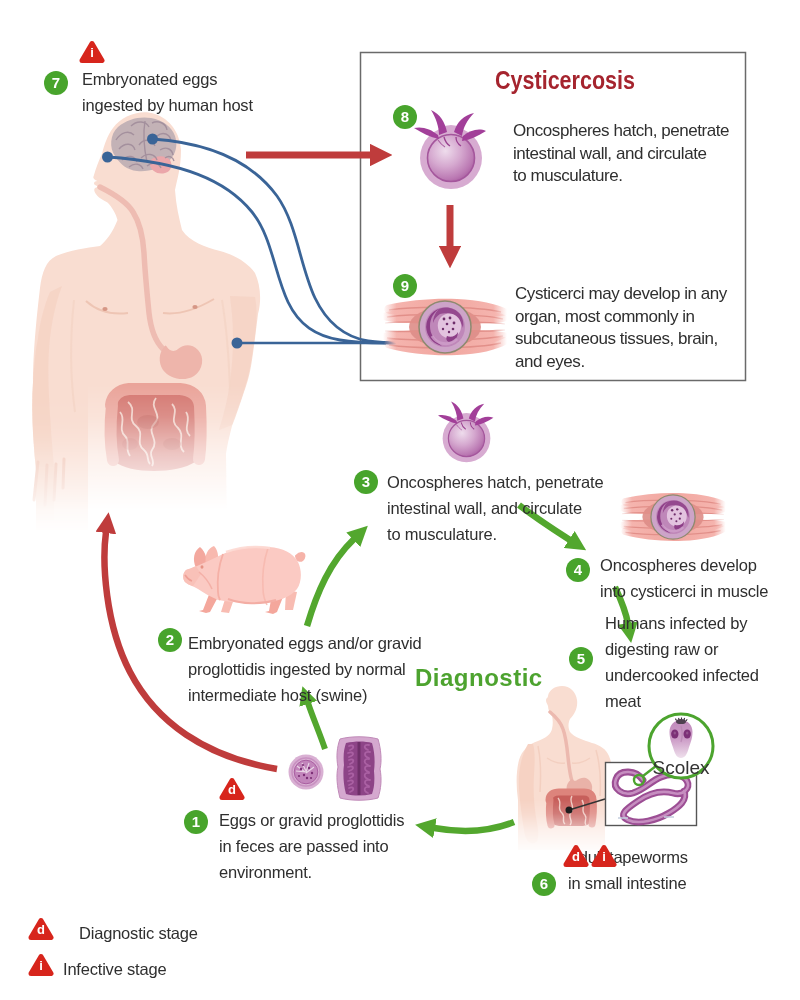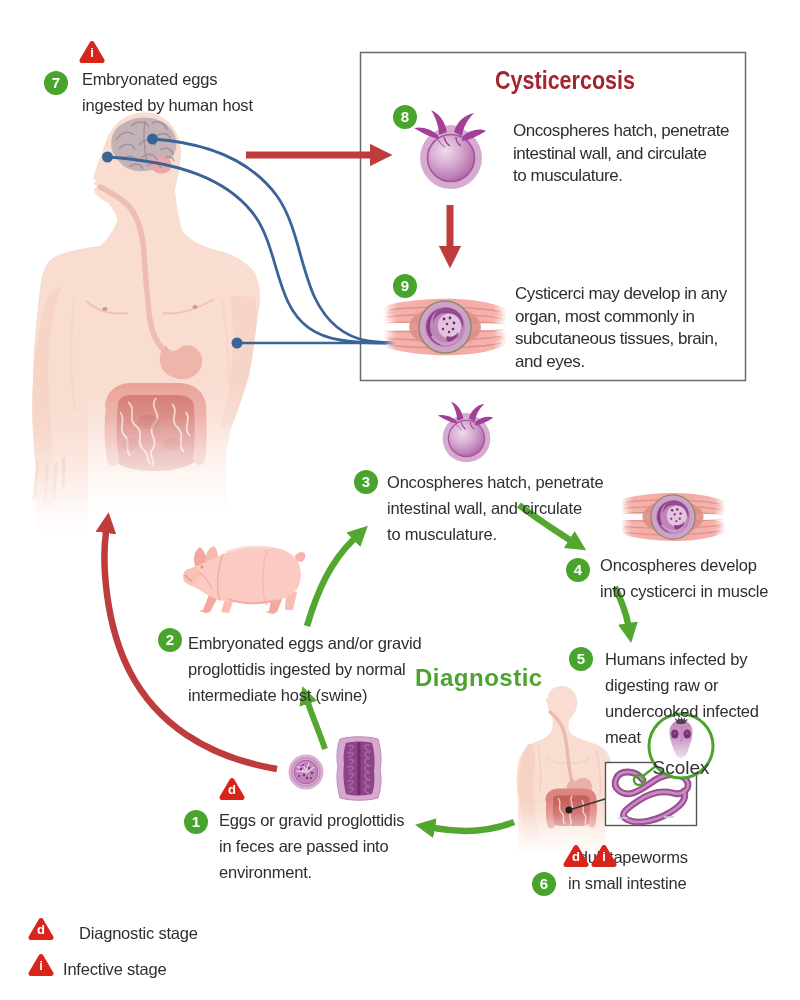--- a/index.html
+++ b/index.html
@@ -365,21 +365,21 @@
 to musculature.</div>
   <div class="t tb" style="left:515px;top:283px;">Cysticerci may develop in any
 organ, most commonly in
 subcutaneous tissues, brain,
 and eyes.</div>
   <div class="t" style="left:387px;top:469px;">Oncospheres hatch, penetrate
 intestinal wall, and circulate
 to musculature.</div>
   <div class="t" style="left:600px;top:552px;">Oncospheres develop
 into cysticerci in muscle</div>
-  <div class="t" style="left:605px;top:646px;">Humans infected by
+  <div class="t" style="left:605px;top:610px;">Humans infected by
 digesting raw or
 undercooked infected
 meat</div>
   <div class="t" style="left:568px;top:844px;">Adult tapeworms
 in small intestine</div>
   <div class="t" style="left:219px;top:807px;">Eggs or gravid proglottidis
 in feces are passed into
 environment.</div>
   <div class="t" style="left:188px;top:630px;">Embryonated eggs and/or gravid
 proglottidis ingested by normal

